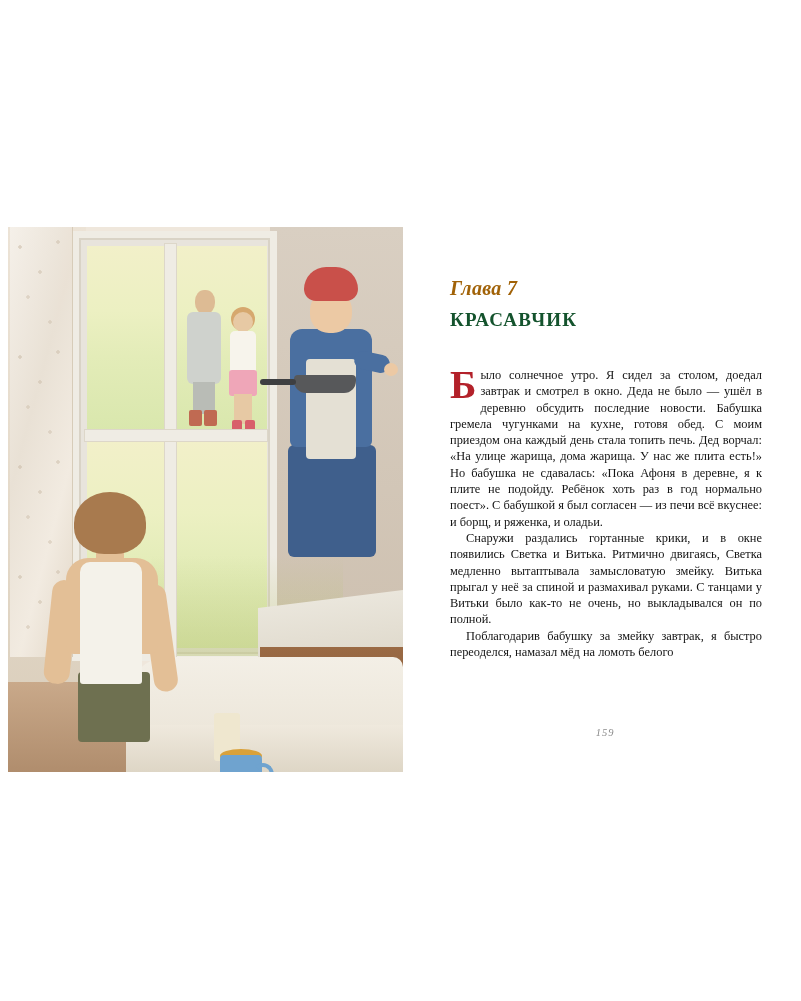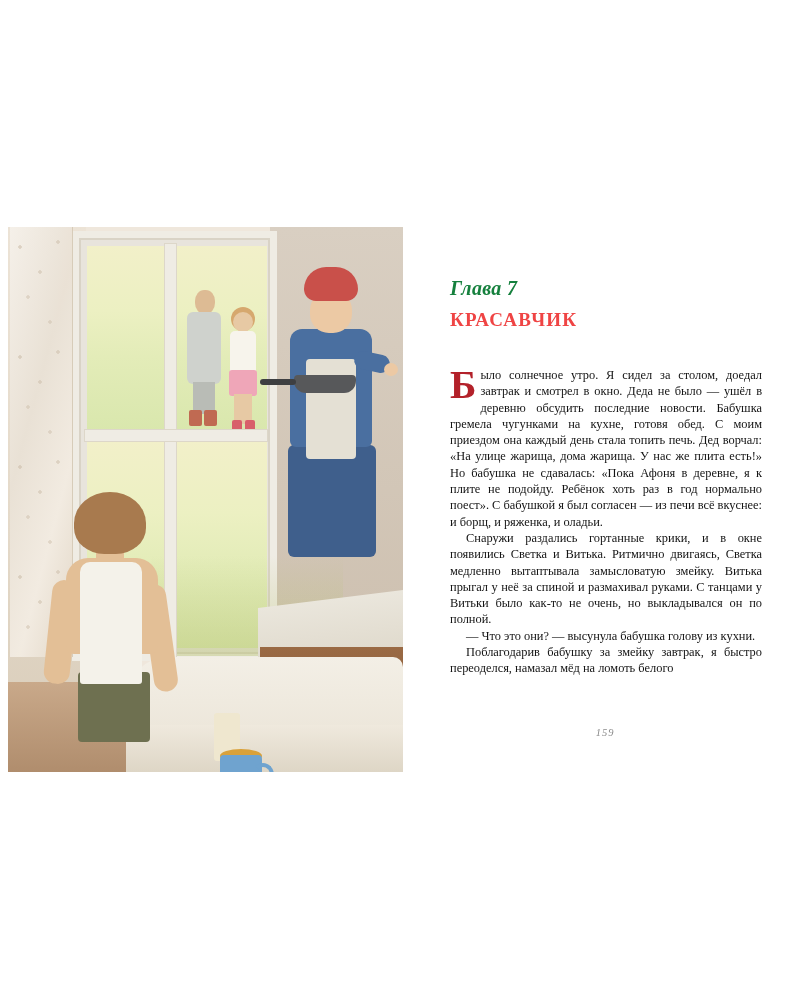--- a/index.html
+++ b/index.html
@@ -171,31 +171,31 @@
     background: #ffffff;
   }
   .chapter-label {
     position: absolute;
     left: 30px;
     top: 50px;
     font-family: "Liberation Serif", serif;
     font-style: italic;
     font-weight: bold;
     font-size: 20px;
-    color: #15803d;
+    color: #a16207;
     letter-spacing: .3px;
   }
   .chapter-title {
     position: absolute;
     left: 30px;
     top: 82px;
     font-family: "Liberation Serif", serif;
     font-weight: bold;
     font-size: 19px;
-    color: #ef4444;
+    color: #14532d;
     letter-spacing: 1.2px;
   }
   .body-text {
     position: absolute;
     left: 30px;
     top: 140px;
     width: 312px;
     font-size: 12.4px;
     line-height: 16.3px;
     color: #131313;
@@ -296,20 +296,19 @@
     </div>
   </div>
 
   <div class="right-page">
     <div class="chapter-label">Глава 7</div>
     <div class="chapter-title">КРАСАВЧИК</div>
 
     <div class="body-text">
       <p class="first"><span class="dropcap">Б</span><span>ыло солнечное утро. Я сидел за столом, доедал завтрак и смотрел в окно. Деда не было — ушёл в деревню обсудить последние новости. Бабушка гремела чугунками на кухне, готовя обед. С моим приездом она каждый день стала топить печь. Дед ворчал: «На улице жарища, дома жарища. У нас же плита есть!» Но бабушка не сдавалась: «Пока Афоня в деревне, я к плите не подойду. Ребёнок хоть раз в год нормально поест». С бабушкой я был согласен — из печи всё вкуснее: и борщ, и ряженка, и оладьи.</span></p>
       <p>Снаружи раздались гортанные крики, и в окне появились Светка и Витька. Ритмично двигаясь, Светка медленно вытаптывала замысловатую змейку. Витька прыгал у неё за спиной и размахивал руками. С танцами у Витьки было как-то не очень, но выкладывался он по полной.</p>
-      <p>— Что это они? — высунула бабушка голову из кухни.</p>
       <p>Поблагодарив бабушку за змейку завтрак, я быстро переоделся, намазал мёд на ломоть белого</p>
     </div>
 
     <div class="folio">159</div>
   </div>
 
 </div>
 
 </body></html>

